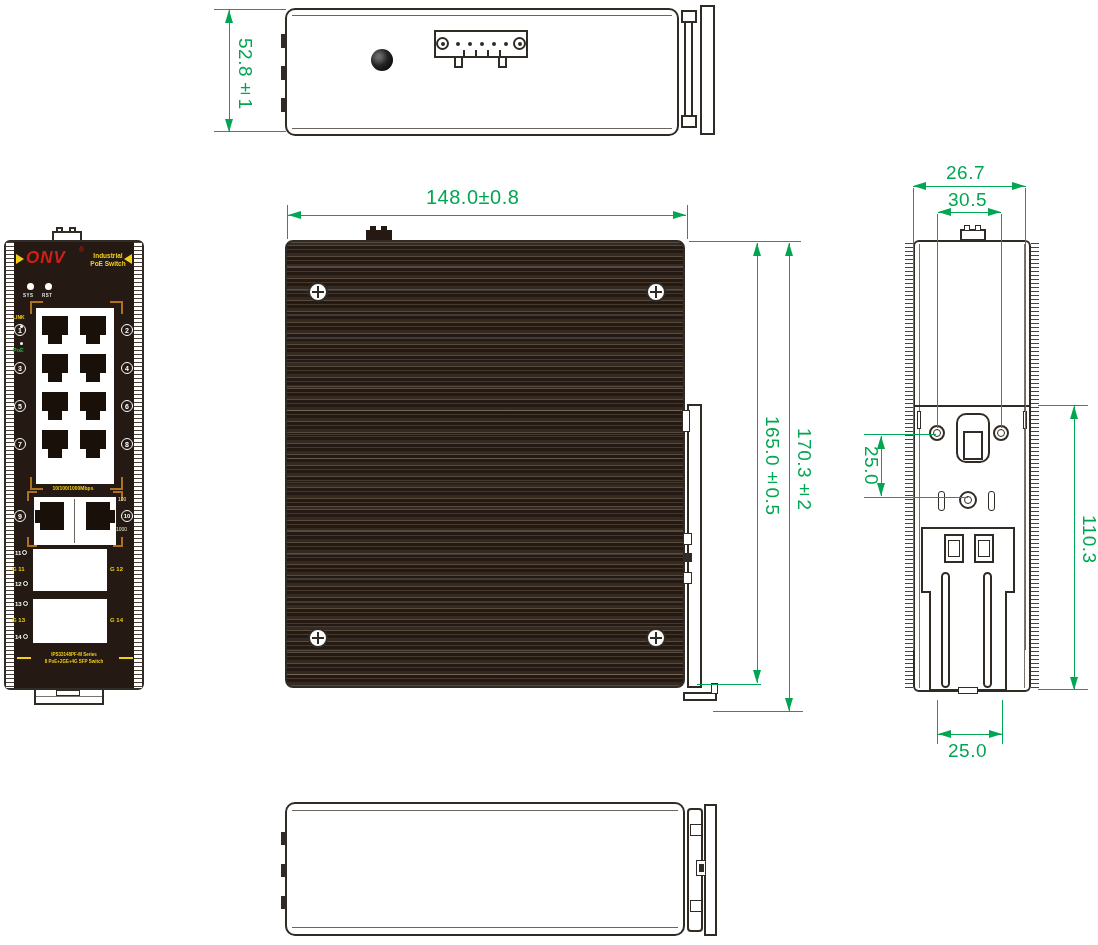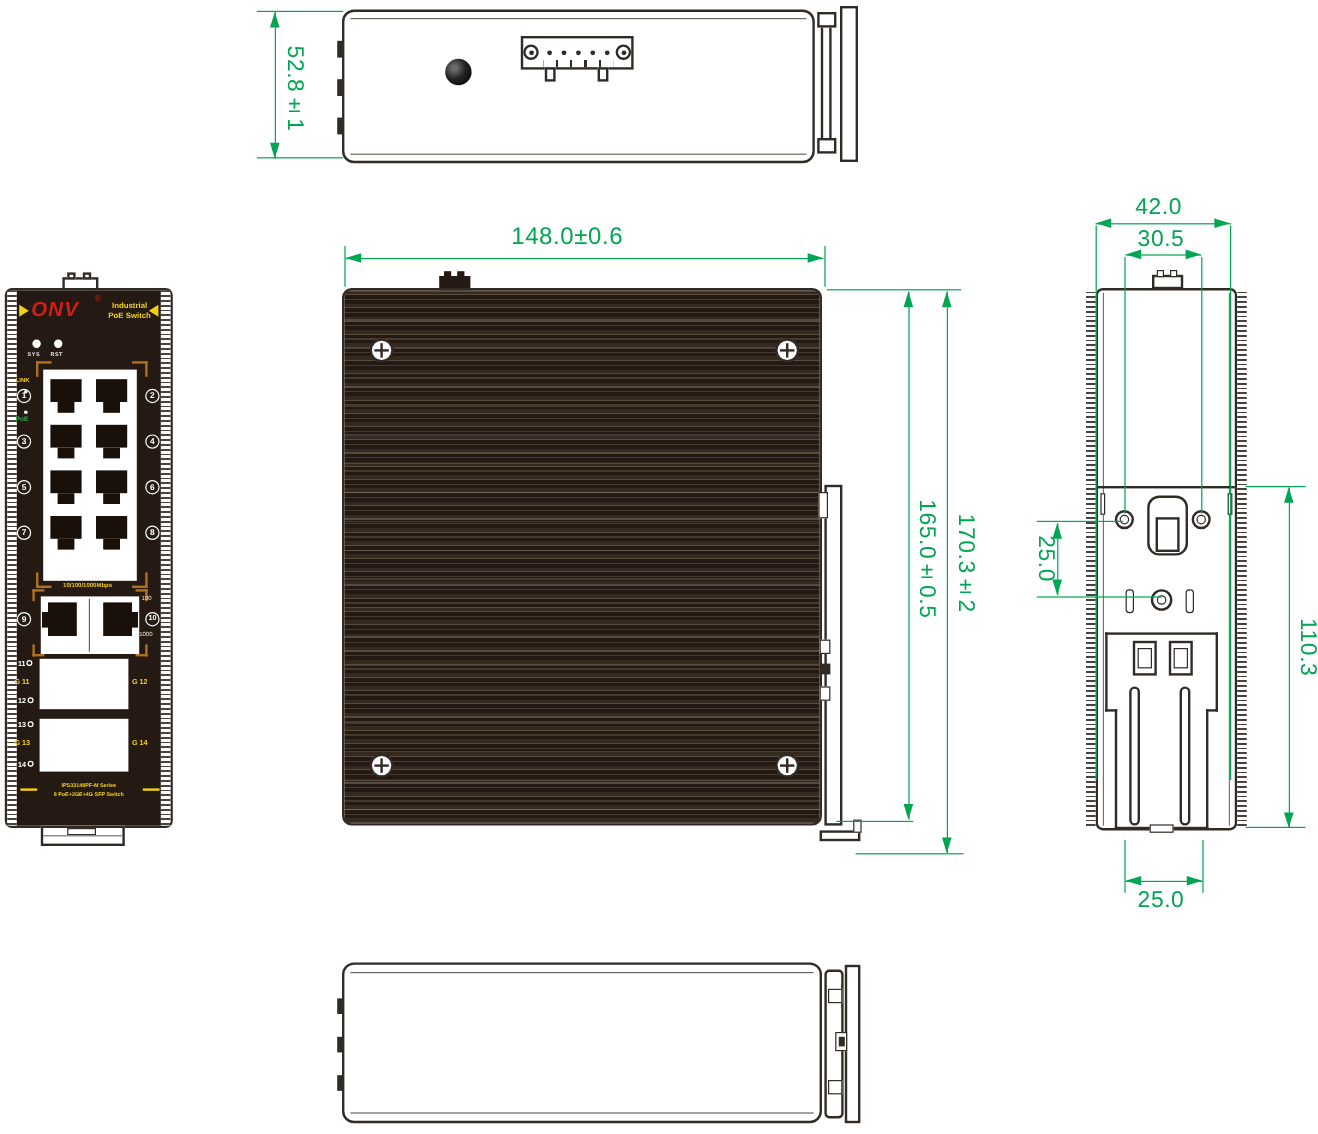--- a/index.html
+++ b/index.html
@@ -259,40 +259,40 @@
   <div class="ol" style="left:696px;top:860px;width:10px;height:16px;border-width:1.5px"></div>
   <div style="position:absolute;left:699px;top:864px;width:5px;height:8px;background:#312b25"></div>
 
   <div class="g" style="left:214px;top:9px;width:72px;height:1px"></div>
   <div class="g" style="left:214px;top:131px;width:72px;height:1px"></div>
   <div class="g" style="left:229px;top:10px;width:1px;height:122px"></div>
   <div class="ar u" style="left:225px;top:10px"></div>
   <div class="ar d" style="left:225px;top:119px"></div>
   <div class="gt v" style="left:234px;top:38px">52.8±1</div>
 
-  <div class="gt big" style="left:426px;top:186px">148.0±0.6</div>
+  <div class="gt big" style="left:426px;top:186px">148.0±0.8</div>
   <div class="g" style="left:287px;top:205px;width:1px;height:34px"></div>
   <div class="g" style="left:687px;top:205px;width:1px;height:34px"></div>
   <div class="g" style="left:288px;top:215px;width:398px;height:1px"></div>
   <div class="ar l" style="left:288px;top:211px"></div>
   <div class="ar r" style="left:673px;top:211px"></div>
 
   <div class="g" style="left:689px;top:241px;width:112px;height:1px"></div>
   <div class="g" style="left:757px;top:243px;width:1px;height:440px"></div>
   <div class="ar u" style="left:753px;top:243px"></div>
   <div class="ar d" style="left:753px;top:670px"></div>
   <div class="g" style="left:697px;top:684px;width:64px;height:1px"></div>
   <div class="gt v" style="left:761px;top:416px">165.0±0.5</div>
   <div class="g" style="left:789px;top:243px;width:1px;height:468px"></div>
   <div class="ar u" style="left:785px;top:243px"></div>
   <div class="ar d" style="left:785px;top:698px"></div>
   <div class="g" style="left:713px;top:711px;width:90px;height:1px"></div>
   <div class="gt v" style="left:793px;top:428px">170.3±2</div>
 
-  <div class="gt" style="left:946px;top:162px">42.0</div>
+  <div class="gt" style="left:946px;top:162px">26.7</div>
   <div class="g" style="left:913px;top:186px;width:113px;height:1px"></div>
   <div class="ar l" style="left:913px;top:182px"></div>
   <div class="ar r" style="left:1012px;top:182px"></div>
   <div class="g" style="left:913px;top:188px;width:1px;height:462px"></div>
   <div class="g" style="left:1025px;top:188px;width:1px;height:462px"></div>
   <div class="gt" style="left:948px;top:189px">30.5</div>
   <div class="g" style="left:938px;top:212px;width:63px;height:1px"></div>
   <div class="ar l" style="left:938px;top:208px"></div>
   <div class="ar r" style="left:988px;top:208px"></div>
   <div class="g" style="left:937px;top:214px;width:1px;height:214px"></div>

